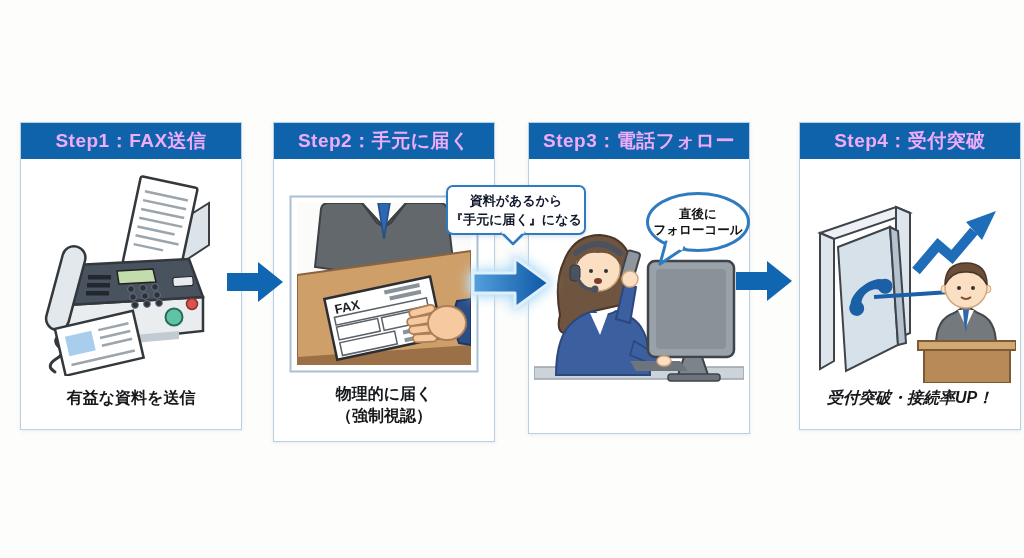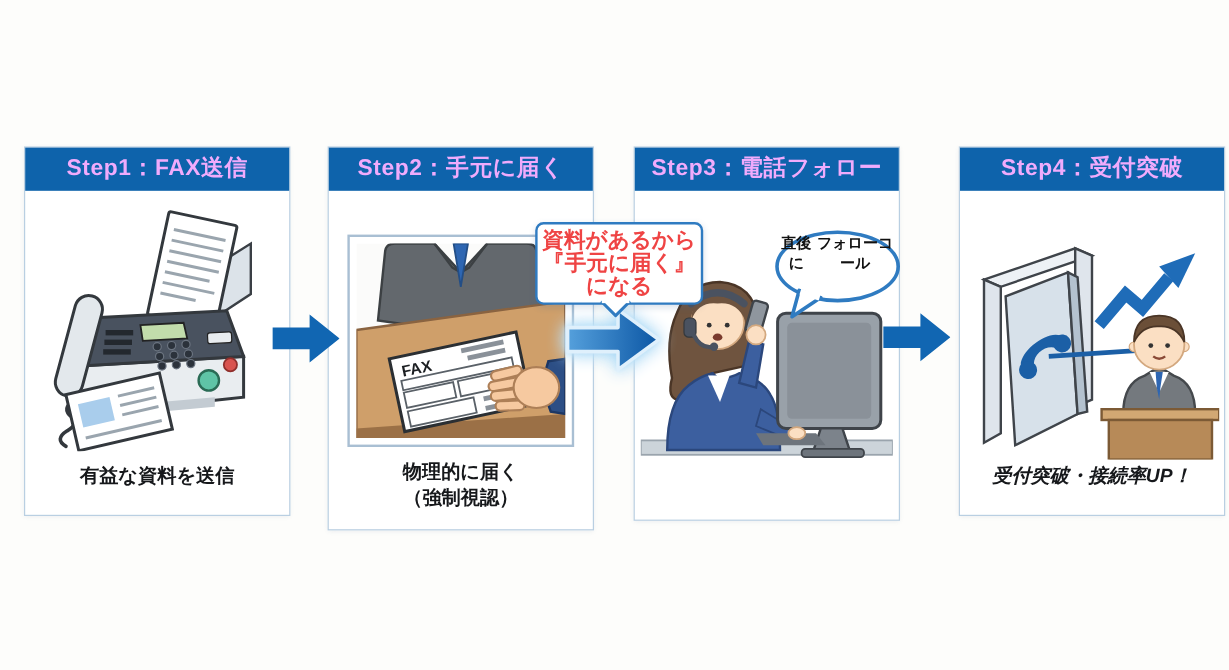--- a/index.html
+++ b/index.html
@@ -12,25 +12,25 @@
                 text-align:center;font-weight:bold;font-size:19px;letter-spacing:.5px;}
   .illus{position:absolute;left:50%;transform:translateX(-50%);}
   .caption{position:absolute;left:2px;right:2px;text-align:center;font-weight:bold;color:#16181b;}
   .cap-line{font-size:16px;line-height:22px;}
   .cap-line:empty{display:none;}
   .flow-arrow{position:absolute;z-index:5;}
   .flow-arrow.glow svg{filter:drop-shadow(0 0 7px #a5d6f4) drop-shadow(0 0 2px #d6edfc);}
   .callout{position:absolute;left:446px;top:185px;width:140px;box-sizing:border-box;z-index:6;
            background:#fff;border:2.5px solid #2f7bc1;border-radius:7px;padding:4px 2px;
            text-align:center;font-weight:bold;box-shadow:0 2px 5px rgba(60,100,150,.18);}
-  .callout .line{font-size:18px;line-height:19px;color:#ef4444;}
+  .callout .line{font-size:13px;line-height:19px;color:#0f172a;}
   .callout-tail{position:absolute;left:52px;top:100%;margin-top:-2px;}
   .bubble{position:absolute;left:646px;top:192px;width:104px;height:60px;z-index:6;
           background:#fff;border:3px solid #2f7bc1;border-radius:50%;box-sizing:border-box;
-          display:flex;flex-direction:row;justify-content:center;text-align:center;font-weight:bold;}
+          display:flex;flex-direction:column;justify-content:center;text-align:center;font-weight:bold;}
   .bubble .line{font-size:12.5px;line-height:16px;color:#111;}
   .bubble-tail{position:absolute;left:658px;top:240px;z-index:7;}
   svg text{font-family:"Liberation Sans","DejaVu Sans",sans-serif;}
 </style>
 </head>
 <body>
 
 <div class="canvas">
 
   <div class="panel" style="left:20px;height:308px;">

